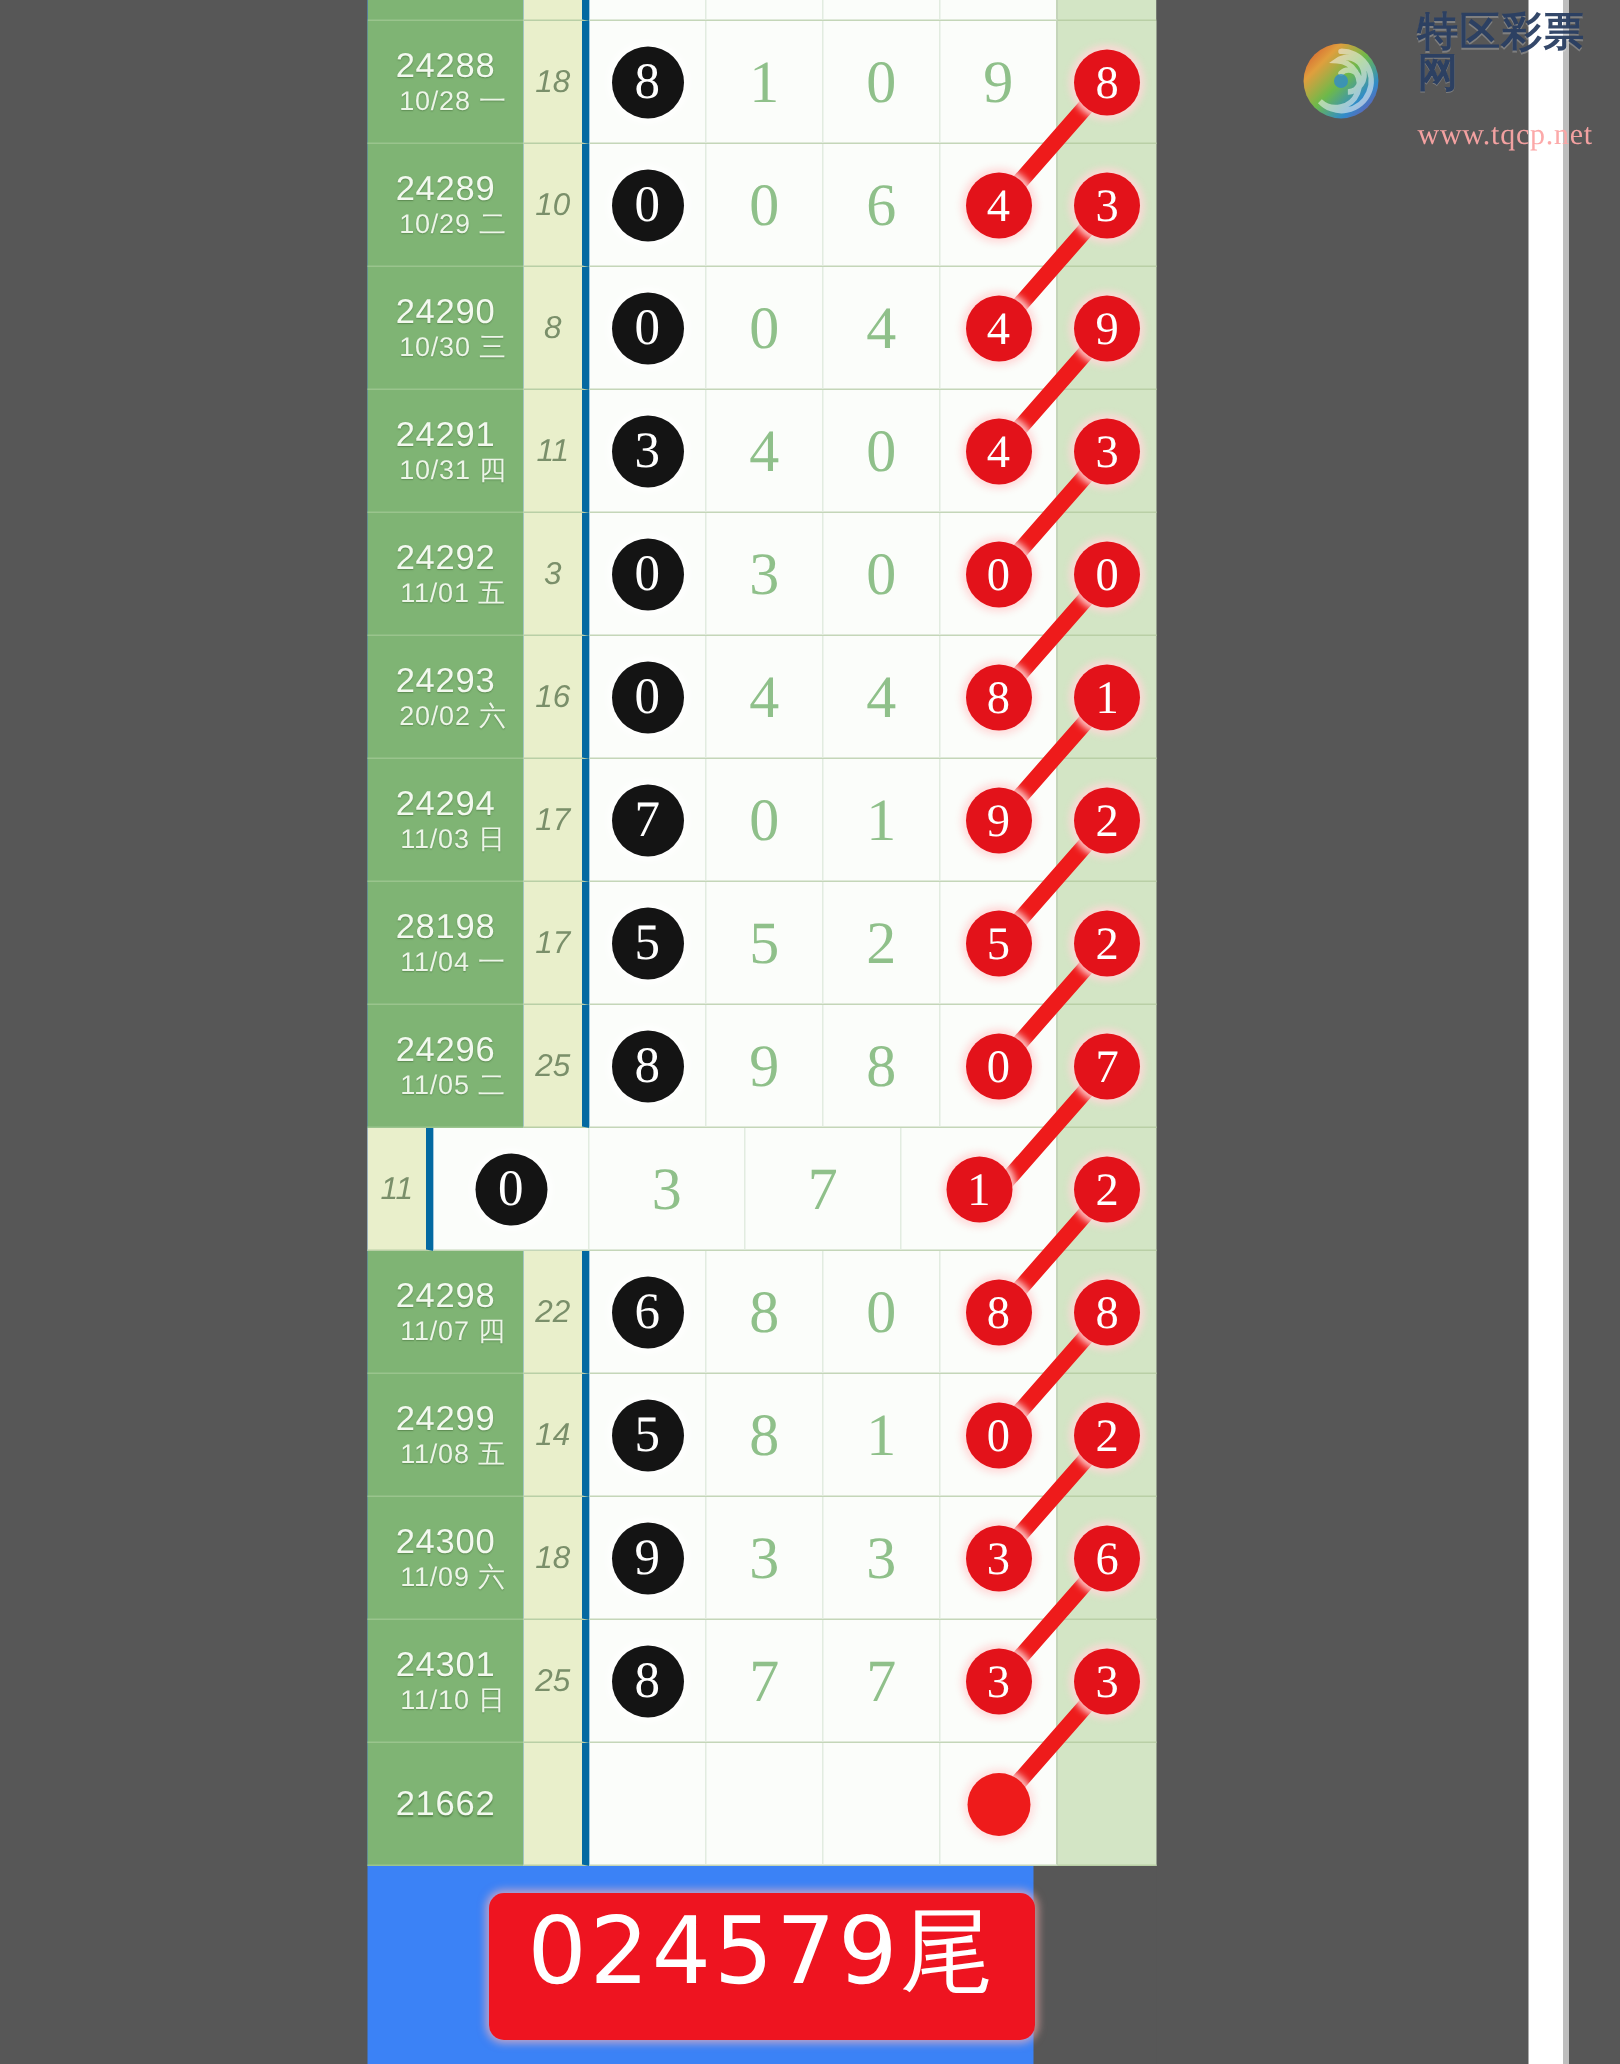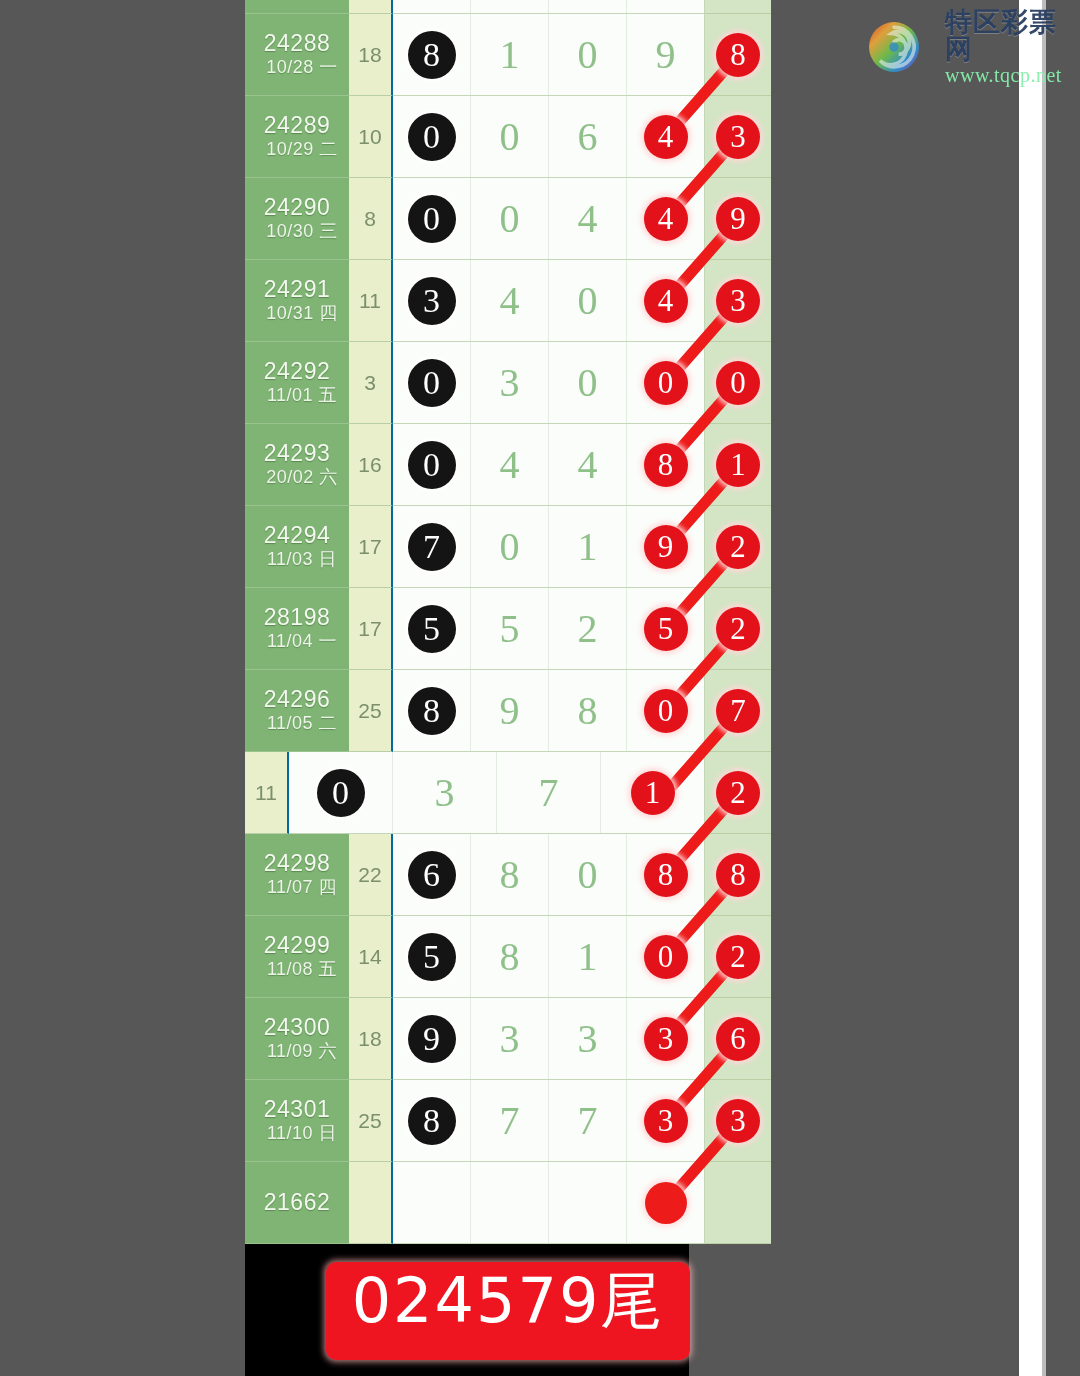--- a/index.html
+++ b/index.html
@@ -21,21 +21,21 @@
     background:#ffffff;
   }
   .right-strip-edge{
     position:absolute; left:1042px; top:0; width:4px; height:1376px;
     background:#bdbdbd;
   }
 
   
   .chart{
     position:absolute; left:245px; top:0; width:444px; height:1376px;
-    background:#000000;
+    background:#3b82f6;
   }
   .rows{ position:absolute; left:0; top:0; width:526px; }
 
   .row{
     display:flex; width:526px; height:82px; align-items:stretch;
   }
   .row.partial{ height:14px; overflow:hidden; }
 
   
   .c-issue{
@@ -54,23 +54,23 @@
   .issue-date{
     font-size:18px; line-height:1.2; margin-top:2px; opacity:.95;
     letter-spacing:.5px;
     text-shadow:0 1px 1px rgba(60,100,50,.5);
     margin-left:10px;
   }
   .c-sum{
     width:44px; flex:0 0 44px;
     background:#e9efcb;
     border-bottom:1px solid #b9cfa6;
-    border-right:2px solid #0369a1;
+    border-right:5px solid #0369a1;
     display:flex; align-items:center; justify-content:center;
-    color:#7a8f6a; font-size:21px;
+    color:#7a8f6a; font-size:21px;font-style:italic;
   }
   .c-nums{
     flex:1 1 auto; display:flex; background:#fbfdfa;
     border-bottom:1px solid #c4d6b8;
   }
   .cell{
     flex:1 1 0; display:flex; align-items:center; justify-content:center;
     border-right:1px solid #e2ece0;
     position:relative;
   }
@@ -128,21 +128,21 @@
   
   .wm{
     position:absolute; left:868px; top:8px;
     display:flex; align-items:center; gap:25px;
     opacity:.95;
   }
   .wm-logo{ width:52px; height:52px; border-radius:50%; flex:0 0 52px; }
   .wm-txt{ display:flex; flex-direction:column; line-height:1; }
   .wm-cn{ font-size:27px; color:#2a3f63; font-weight:bold; letter-spacing:1px;
           font-family:"DejaVu Sans", sans-serif; text-shadow:0 1px 0 rgba(255,255,255,.25); }
-  .wm-url{ font-size:20px; color:#86efac; margin-top:3px; letter-spacing:.5px;
+  .wm-url{ font-size:20px; color:#fca5a5; margin-top:18px; letter-spacing:.5px;
            font-family:"Liberation Serif", serif; }
 </style>
 </head>
 <body>
 
 <div id="root">
 
   <div class="gutter-left"></div>
   <div class="gutter-right"></div>
 

